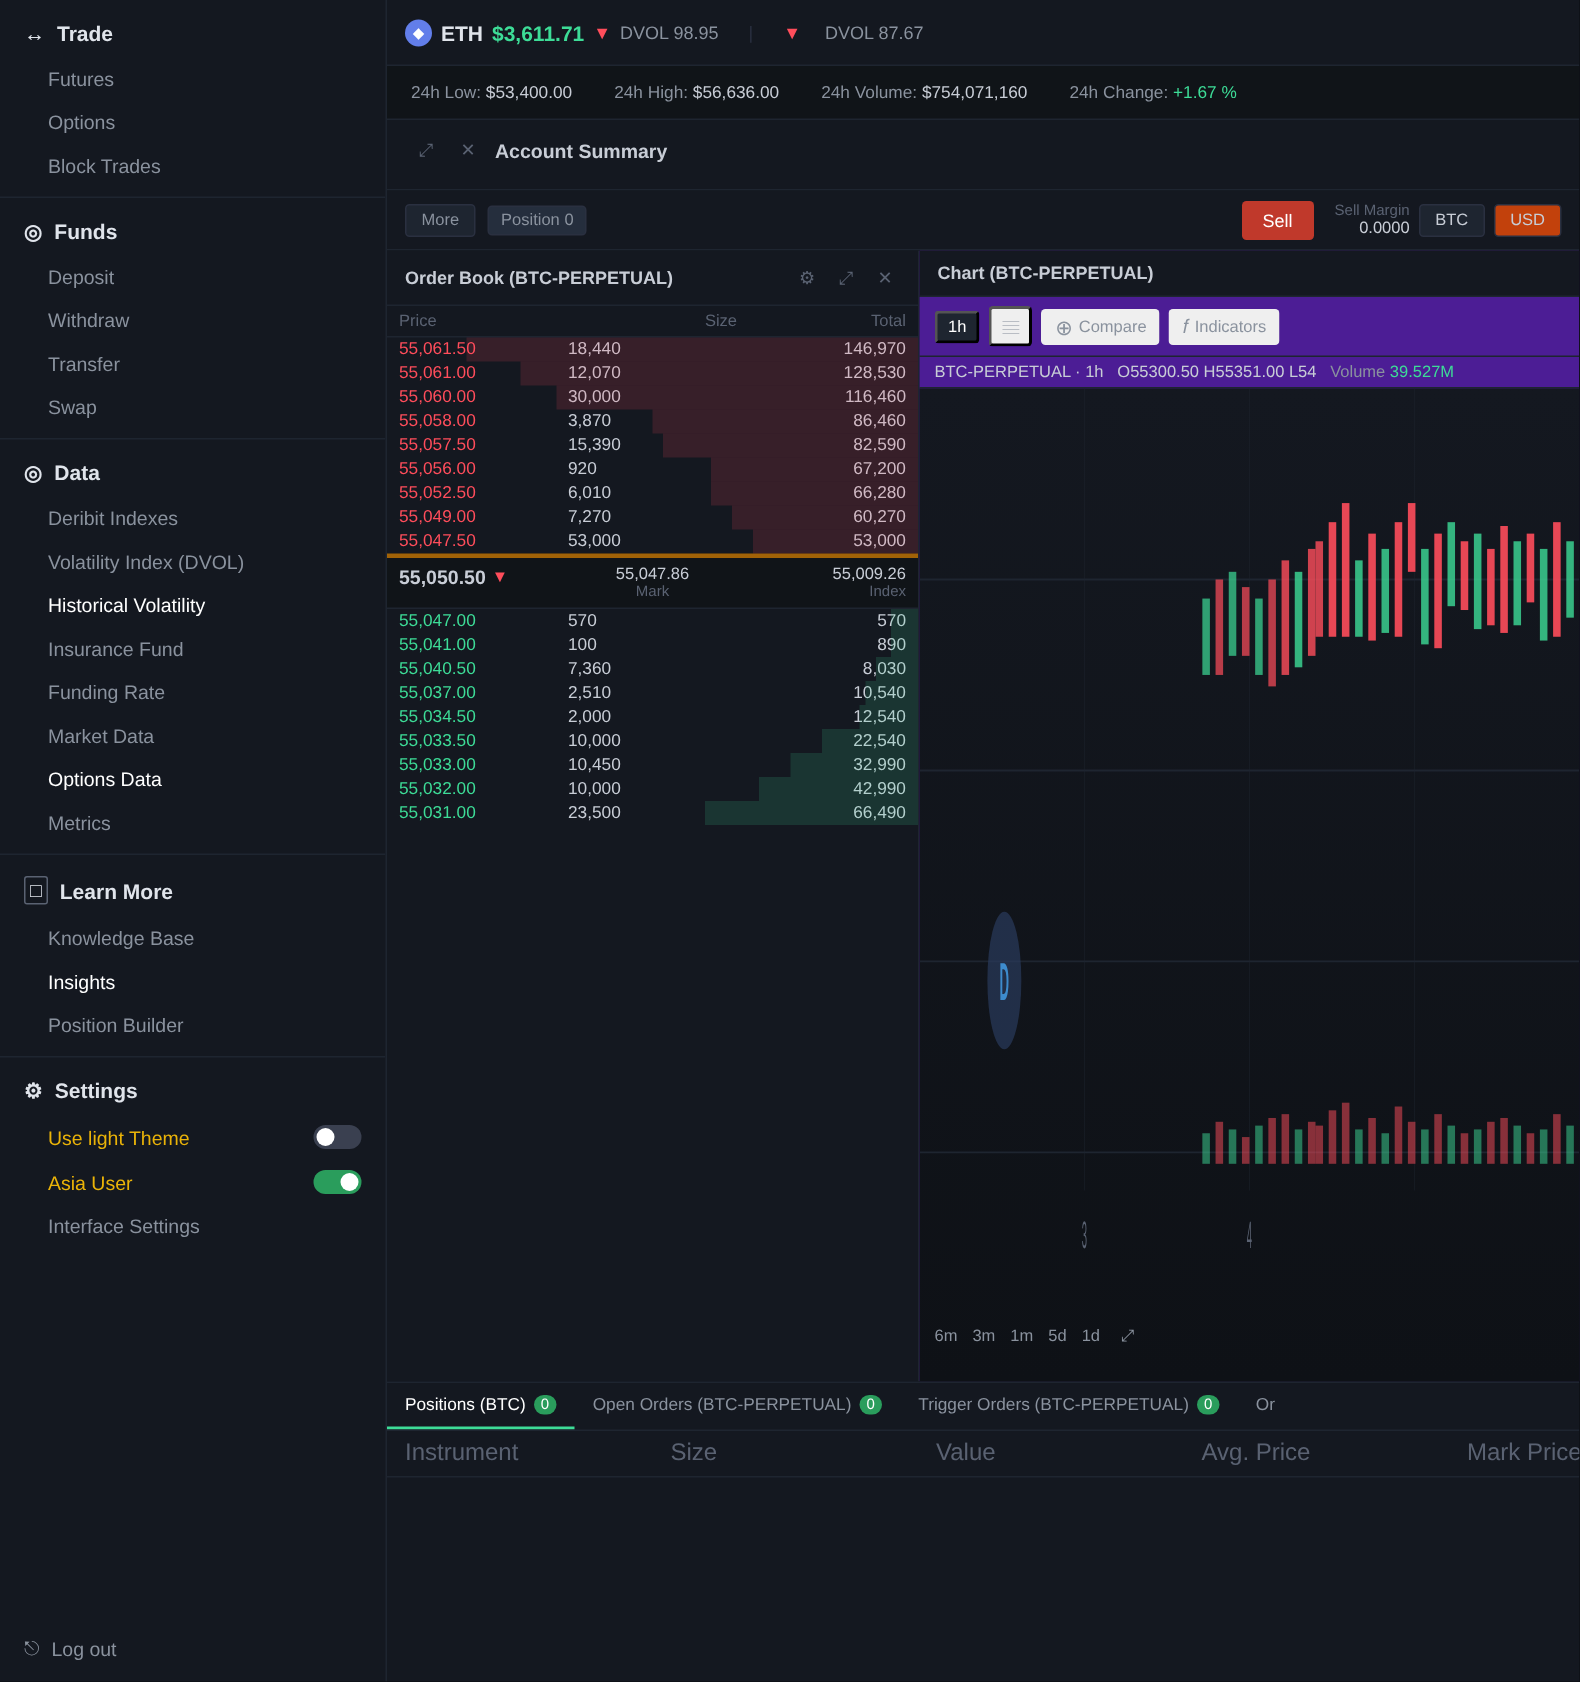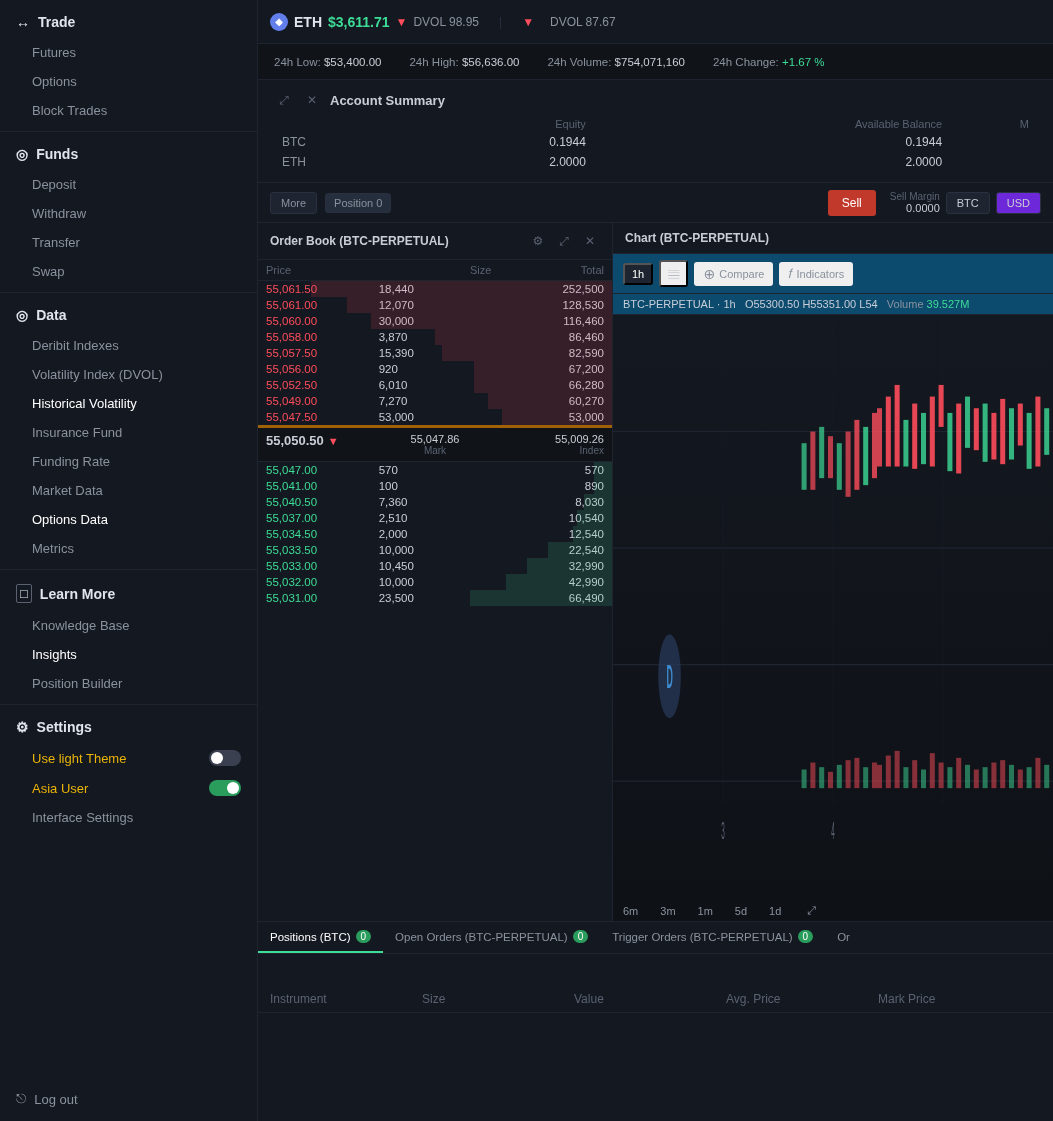--- a/index.html
+++ b/index.html
@@ -191,21 +191,21 @@
       background: #1e2530;
       border: 1px solid #2a3040;
       border-radius: 3px;
       color: #c8cdd6;
       font-size: 11px;
       cursor: pointer;
       margin-left: auto;
     }
     .usd-btn {
       padding: 4px 10px;
-      background: #6d28d9;
+      background: #c2410c;
       border: 1px solid #2a3040;
       border-radius: 3px;
       color: #c8cdd6;
       font-size: 11px;
       cursor: pointer;
     }
 
     
     .account-summary-panel {
       background: #141820;
@@ -328,21 +328,21 @@
       gap: 4px;
     }
     .ob-spread .mark-label { font-size: 10px; color: #5a6272; text-align: center; }
     .ob-spread .mark-val { font-size: 11px; color: #c8cdd6; text-align: center; }
     .ob-spread .index-label { font-size: 10px; color: #5a6272; text-align: right; }
     .ob-spread .index-val { font-size: 11px; color: #c8cdd6; text-align: right; }
 
     
     .chart-panel {
       flex: 1;
-      background: #0c4a6e;
+      background: #4c1d95;
       display: flex;
       flex-direction: column;
     }
     .chart-toolbar {
       display: flex;
       align-items: center;
       padding: 6px 10px;
       gap: 6px;
       border-bottom: 1px solid #1e2530;
     }
@@ -414,24 +414,23 @@
       background: #2a9d5c;
       border-radius: 8px;
       padding: 1px 5px;
       font-size: 10px;
       color: #fff;
     }
     .bottom-columns {
       display: flex;
       padding: 6px 12px;
       color: #5a6272;
-      font-size: 12px;
-      border-bottom: 1px solid #1e2530;
-      gap: 72px;
-      margin-top: 32px;
+      font-size: 16px;
+      border-bottom: 1px solid #1e2530;
+      gap: 97px;
     }
     .bottom-columns span { min-width: 80px; }
 
     
     .chart-svg {
       width: 100%;
       height: 100%;
     }
 
     
@@ -552,44 +551,20 @@
     </div>
   </div>
 
   <div class="account-summary-panel">
 
     <div style="display:flex; align-items:center; gap:8px; margin-bottom:6px;">
       <span class="panel-icon-btn">⤢</span>
       <span class="panel-icon-btn">✕</span>
       <span class="panel-title" style="margin-bottom:0;">Account Summary</span>
     </div>
-    <table class="account-table">
-      <thead>
-        <tr>
-          <th></th>
-          <th>Equity</th>
-          <th>Available Balance</th>
-          <th>M</th>
-        </tr>
-      </thead>
-      <tbody>
-        <tr>
-          <td>BTC</td>
-          <td>0.1944</td>
-          <td>0.1944</td>
-          <td></td>
-        </tr>
-        <tr>
-          <td>ETH</td>
-          <td>2.0000</td>
-          <td>2.0000</td>
-          <td></td>
-        </tr>
-      </tbody>
-    </table>
   </div>
 
   <div class="toolbar-row">
     <button class="toolbar-btn">More</button>
     <span class="pos-badge">Position 0</span>
     <div style="margin-left:auto; display:flex; align-items:center; gap:6px;">
       <button class="sell-btn">Sell</button>
       <div style="display:flex; flex-direction:column; align-items:flex-end; margin-left:8px;">
         <span style="color:#5a6272; font-size:10px;">Sell Margin</span>
         <span style="color:#c8cdd6; font-size:11px;">0.0000</span>
@@ -611,21 +586,21 @@
       <div class="ob-columns">
         <span>Price</span>
         <span style="text-align:right;">Size</span>
         <span style="text-align:right;">Total</span>
       </div>
 
       <div id="ask-rows">
           <div class="ob-row">
       <span class="price">55,061.50</span>
       <span class="size">18,440</span>
-      <span class="total">252,500</span>
+      <span class="total">146,970</span>
       <div class="bg-bar ask" style="width:85%;"></div>
     </div>
           <div class="ob-row">
       <span class="price">55,061.00</span>
       <span class="size">12,070</span>
       <span class="total">128,530</span>
       <div class="bg-bar ask" style="width:75%;"></div>
     </div>
           <div class="ob-row">
       <span class="price">55,060.00</span>
@@ -856,21 +831,21 @@
           <rect x="686" y="193" width="8" height="10" fill="#3ddc97" opacity="0.5"></rect>
 
           <circle cx="90" cy="155" r="18" fill="#2a3a5c" opacity="0.7"></circle>
           <text x="90" y="160" text-anchor="middle" fill="#3d8bcd" font-size="14" font-weight="bold">D</text>
 
           <text x="175" y="225" text-anchor="middle" fill="#5a6272" font-size="10">3</text>
           <text x="350" y="225" text-anchor="middle" fill="#5a6272" font-size="10">4</text>
 
         </svg>
         
-        <div style="position:absolute; bottom:4px; left:10px; display:flex; gap:22px; align-items:center;">
+        <div style="position:absolute; bottom:24px; left:10px; display:flex; gap:10px; align-items:center;">
           <span style="color:#8a929e; font-size:11px; cursor:pointer;">6m</span>
           <span style="color:#8a929e; font-size:11px; cursor:pointer;">3m</span>
           <span style="color:#8a929e; font-size:11px; cursor:pointer;">1m</span>
           <span style="color:#8a929e; font-size:11px; cursor:pointer;">5d</span>
           <span style="color:#8a929e; font-size:11px; cursor:pointer;">1d</span>
           <span style="color:#8a929e; font-size:11px; cursor:pointer; margin-left:4px;">⤢</span>
         </div>
       </div>
     </div>
   </div>

